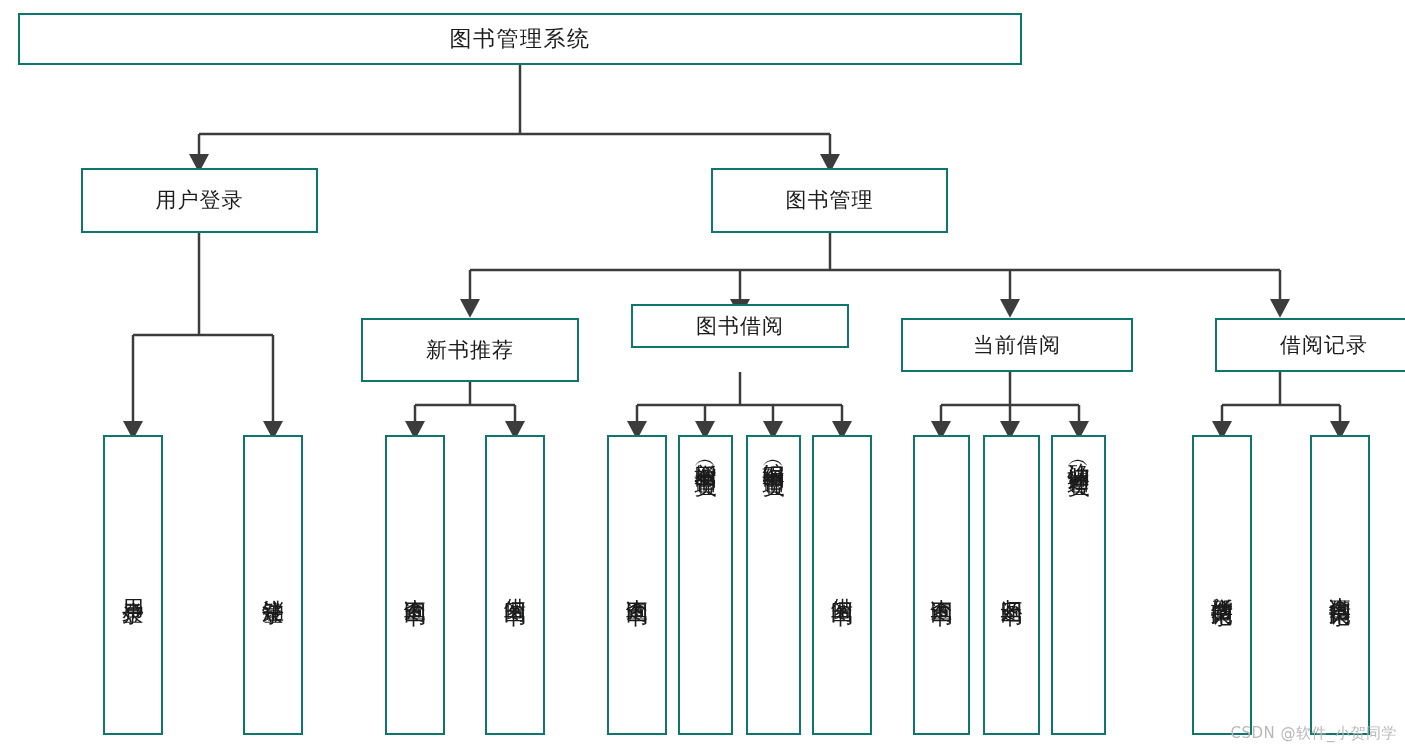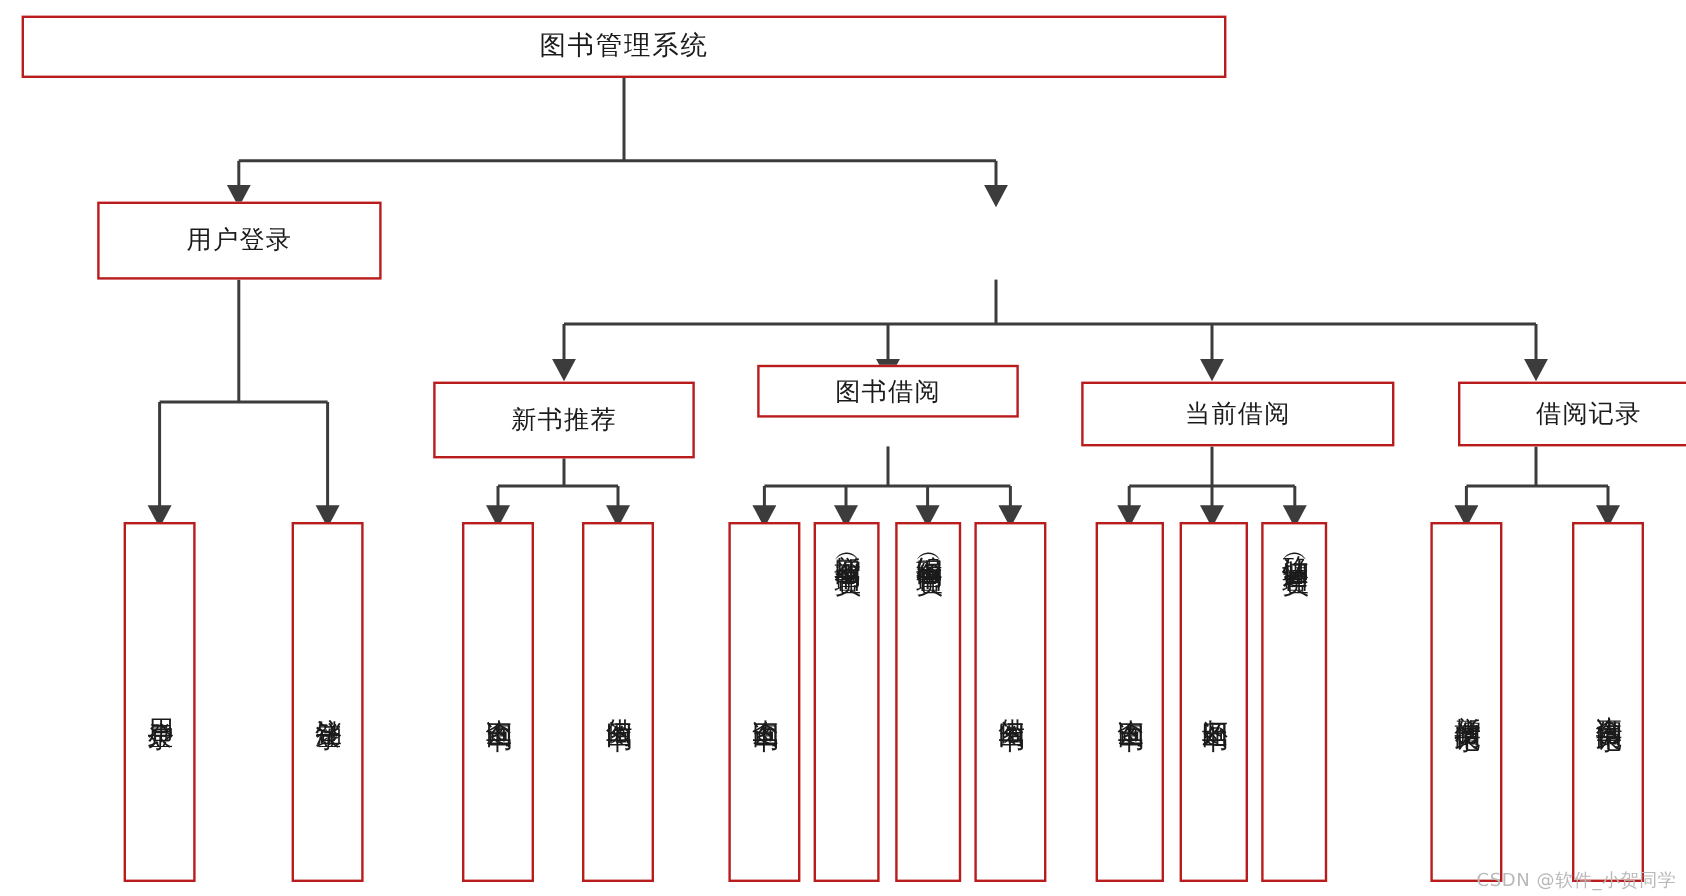--- a/index.html
+++ b/index.html
@@ -23,21 +23,21 @@
     left: 0;
     top: 0;
     width: 1405px;
     height: 747px;
     pointer-events: none;
   }
   .node {
     position: absolute;
     box-sizing: border-box;
     background: #ffffff;
-    border: 2px solid #b91c1c;
+    border: 2px solid #0f766e;
     display: flex;
     align-items: center;
     justify-content: center;
     z-index: 2;
   }
   .node .label {
     color: #1b1b1b;
     text-align: center;
     line-height: 1.18;
     white-space: pre;
@@ -138,30 +138,33 @@
   </svg>
 
   <div class="node horiz root" style="left:18px; top:13px; width:1004px; height:52px;">
     <span class="label">图书管理系统</span>
   </div>
 
   <div class="node horiz" style="left:81px; top:168px; width:237px; height:65px;">
     <span class="label">用户登录</span>
   </div>
 
+  <div class="node horiz" style="left:711px; top:168px; width:237px; height:65px;">
+    <span class="label">图书管理</span>
+  </div>
 
   <div class="node horiz" style="left:361px; top:318px; width:218px; height:64px;">
     <span class="label">新书推荐</span>
   </div>
 
   <div class="node horiz" style="left:631px; top:304px; width:218px; height:44px;">
     <span class="label">图书借阅</span>
   </div>
 
-  <div class="node horiz" style="left:901px; top:318px; width:261px; height:54px;">
+  <div class="node horiz" style="left:901px; top:318px; width:232px; height:54px;">
     <span class="label">当前借阅</span>
   </div>
 
   <div class="node horiz" style="left:1171px; top:318px; width:218px; height:54px;margin-left:44px;">
     <span class="label">借阅记录</span>
   </div>
 
   <div class="node vert centered" style="left:103px; top:435px; width:60px; height:300px;">
     <span class="label">用户登录</span>
   </div>

